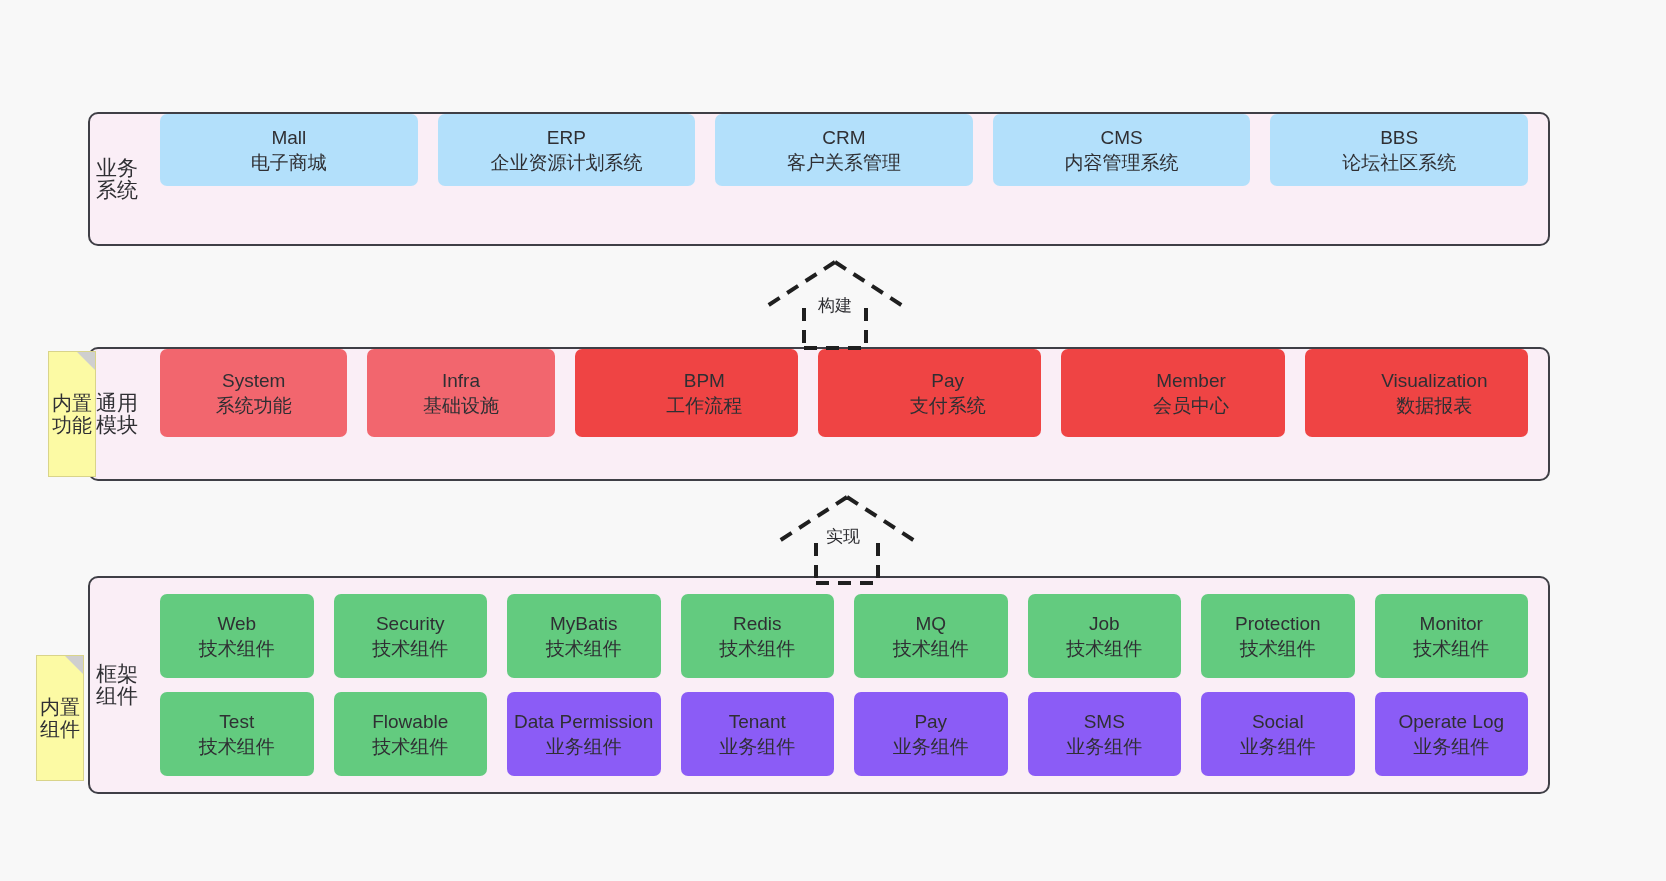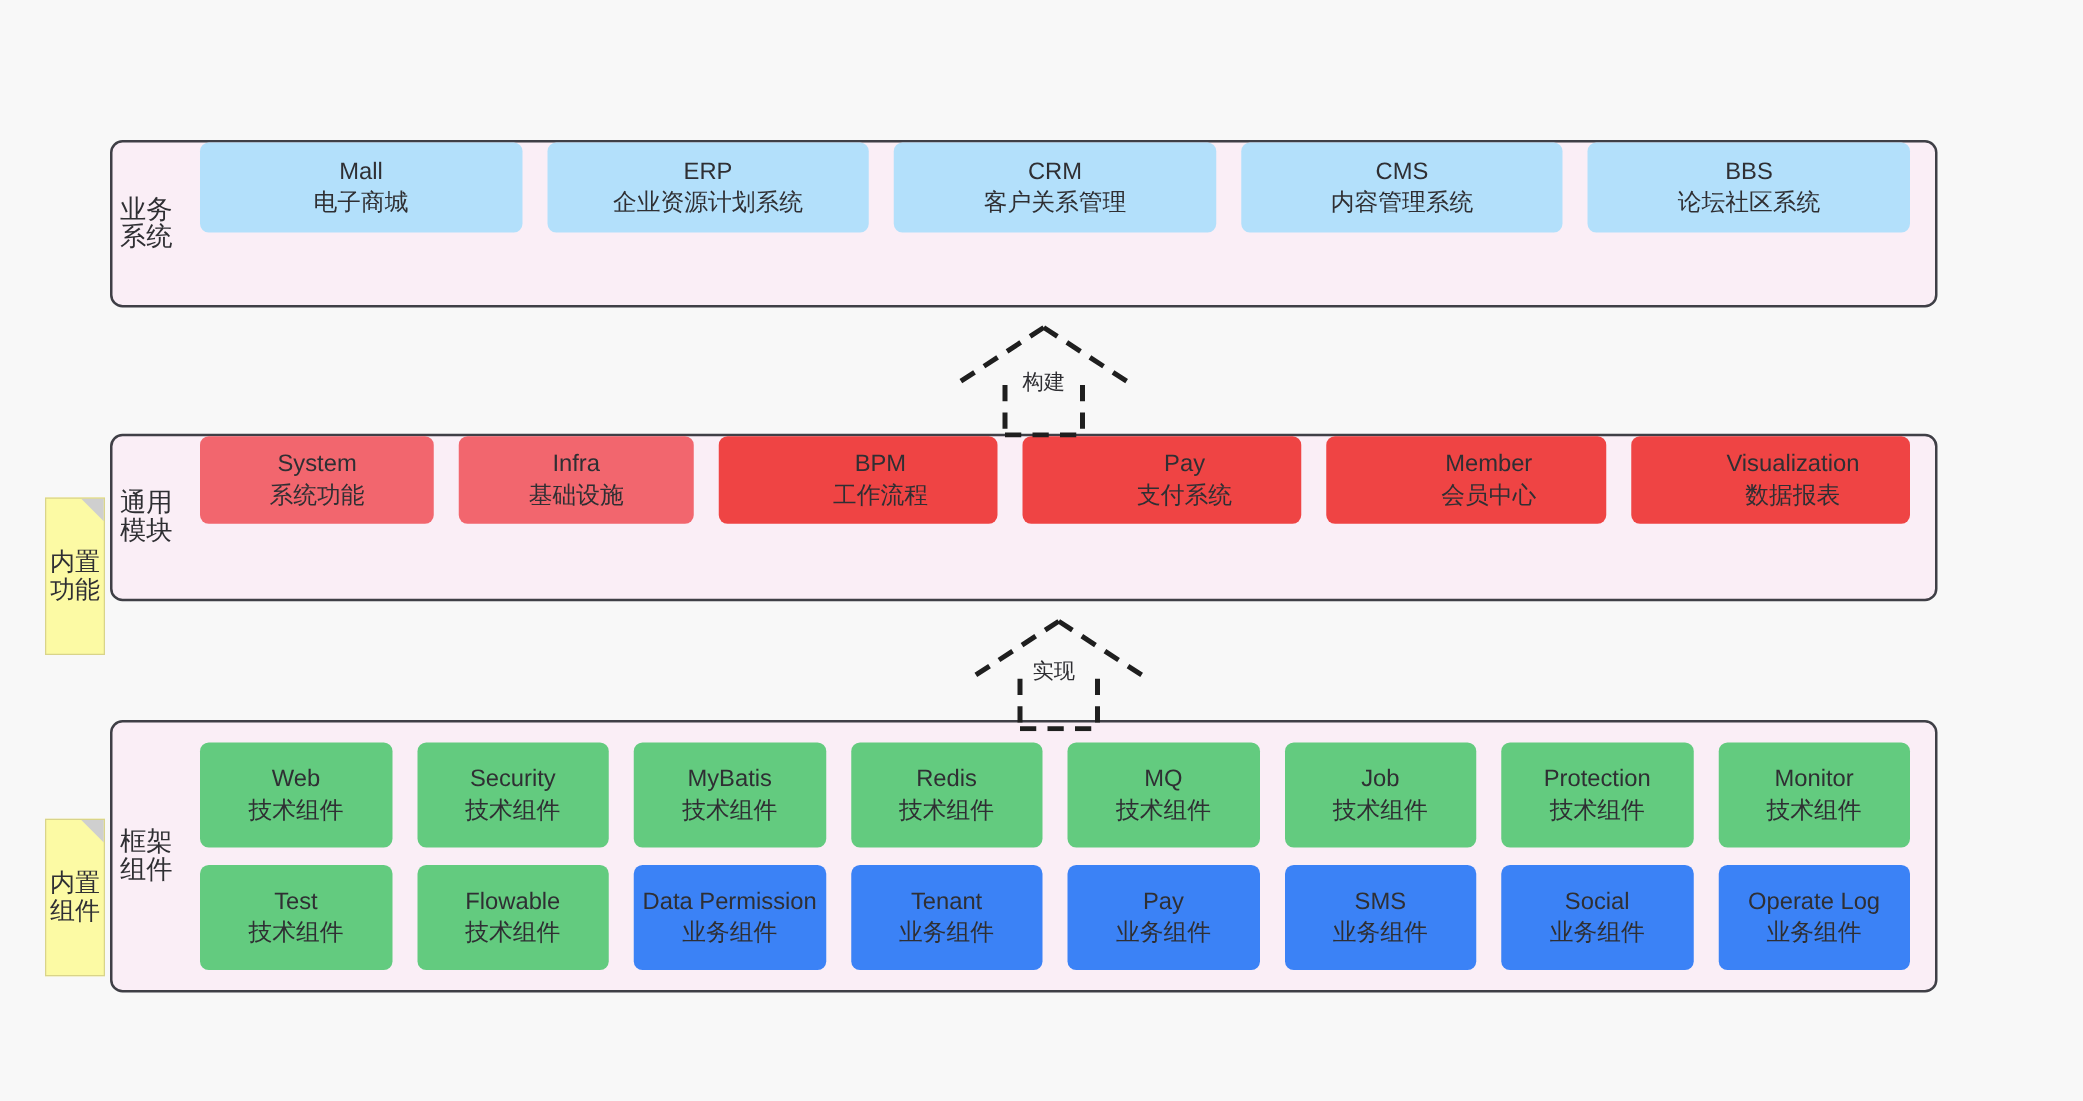--- a/index.html
+++ b/index.html
@@ -88,34 +88,34 @@
   }
   #layer-business .card { background: #b3e0fb; height: 72px; }
 
   
   #layer-common {
     left: 88px;
     top: 347px;
     width: 1462px;
     height: 134px;
   }
-  #layer-common .card { height: 70px; }
+  #layer-common .card { height: 88px; }
   .c-red   { background: #f2666e; }
   .c-pink  { background: #ef4444; padding-left: 40px; }
 
   
   #layer-framework {
     left: 88px;
     top: 576px;
     width: 1462px;
     height: 218px;
   }
   #layer-framework .card { height: 84px; }
   .c-green  { background: #63cb7f; }
-  .c-green2 { background: #3b82f6; text-align: center; }
+  .c-green2 { background: #8b5cf6; text-align: center; }
 
   
   .sticky {
     position: absolute;
     width: 48px;
     background: #fcfaa4;
     border: 1px solid #d9d48a;
     box-sizing: border-box;
     font-size: 20px;
     line-height: 1.1;
@@ -131,21 +131,21 @@
   .sticky::after {
     content: "";
     position: absolute;
     top: 0;
     right: 0;
     width: 0;
     height: 0;
     border-left: 18px solid transparent;
     border-top: 18px solid #cfcfcf;
   }
-  #sticky-builtin-func  { left: 36px; top: 351px; height: 126px; margin-top: 47px; }
+  #sticky-builtin-func  { left: 48px; top: 351px; height: 126px; }
   #sticky-builtin-comp  { left: 36px; top: 610px; height: 126px; margin-top: 45px; }
 
   
   .gen-arrow {
     position: absolute;
     width: 150px;
     height: 92px;
     z-index: 2;
   }
   .gen-arrow svg { display: block; }

